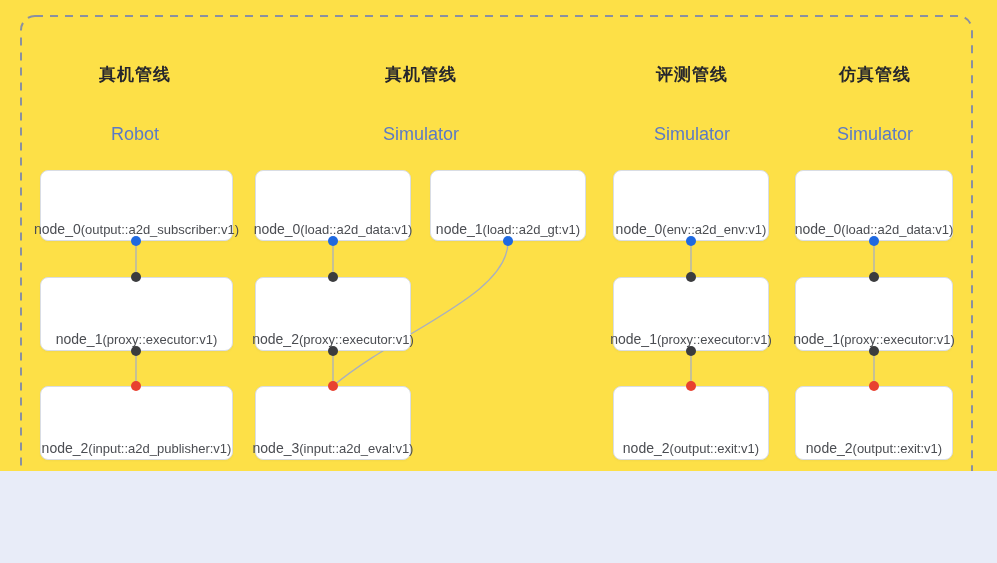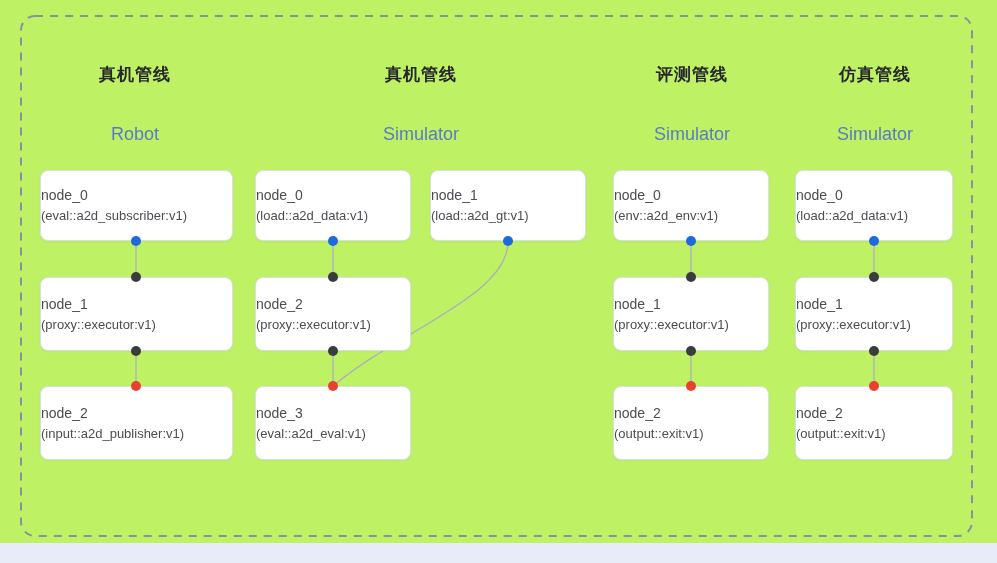--- a/index.html
+++ b/index.html
@@ -2,22 +2,22 @@
 <html><head>
 <meta charset="utf-8">
 <style>
   html,body{margin:0;padding:0;}
   body{
     font-family:"Liberation Sans","DejaVu Sans",sans-serif;
     background:#e8ecf8;
   }
   .canvas{
     position:relative;
-    width:997px;height:543px;
-    background:#bef264;
+    width:997px;height:471px;
+    background:#fde047;
     overflow:hidden;
   }
   svg.layer{
     position:absolute;left:0;top:0;width:997px;height:563px;
   }
   .edges{z-index:1;}
   .ports{z-index:3;pointer-events:none;}
   .hdr-zh{
     position:absolute;z-index:2;
     transform:translateX(-50%);
@@ -32,22 +32,22 @@
     top:124px;
     font-size:18px;font-weight:400;color:#5b7ac6;
     white-space:nowrap;
   }
   .node{
     position:absolute;z-index:2;
     background:#ffffff;
     border:1px solid #d9dde4;
     border-radius:8px;
     box-shadow:0 1px 2px rgba(60,70,110,0.05);
-    display:flex;flex-direction:column;
-    align-items:flex-start;justify-content:center;
+    display:flex;flex-direction:row;
+    align-items:flex-end;justify-content:center;
     box-sizing:border-box;
   }
   .nname{
     font-size:14px;color:#4b4d52;line-height:21px;
     white-space:nowrap;
   }
   .nimpl{
     font-size:13px;color:#4b4d52;line-height:20px;
     white-space:nowrap;
   }
@@ -79,21 +79,21 @@
   <div class="hdr-zh" style="left:692px">评测管线</div>
   <div class="hdr-zh" style="left:875px">仿真管线</div>
 
   <div class="hdr-en" style="left:135px">Robot</div>
   <div class="hdr-en" style="left:421px">Simulator</div>
   <div class="hdr-en" style="left:692px">Simulator</div>
   <div class="hdr-en" style="left:875px">Simulator</div>
 
   <div class="node" style="left:40px;top:170px;width:193px;height:71px">
     <div class="nname">node_0</div>
-    <div class="nimpl">(eval::a2d_subscriber:v1)</div>
+    <div class="nimpl">(output::a2d_subscriber:v1)</div>
   </div>
   <div class="node" style="left:40px;top:277px;width:193px;height:74px">
     <div class="nname">node_1</div>
     <div class="nimpl">(proxy::executor:v1)</div>
   </div>
   <div class="node" style="left:40px;top:386px;width:193px;height:74px">
     <div class="nname">node_2</div>
     <div class="nimpl">(input::a2d_publisher:v1)</div>
   </div>
 
@@ -104,21 +104,21 @@
   <div class="node" style="left:430px;top:170px;width:156px;height:71px">
     <div class="nname">node_1</div>
     <div class="nimpl">(load::a2d_gt:v1)</div>
   </div>
   <div class="node" style="left:255px;top:277px;width:156px;height:74px">
     <div class="nname">node_2</div>
     <div class="nimpl">(proxy::executor:v1)</div>
   </div>
   <div class="node" style="left:255px;top:386px;width:156px;height:74px">
     <div class="nname">node_3</div>
-    <div class="nimpl">(eval::a2d_eval:v1)</div>
+    <div class="nimpl">(input::a2d_eval:v1)</div>
   </div>
 
   <div class="node" style="left:613px;top:170px;width:156px;height:71px">
     <div class="nname">node_0</div>
     <div class="nimpl">(env::a2d_env:v1)</div>
   </div>
   <div class="node" style="left:613px;top:277px;width:156px;height:74px">
     <div class="nname">node_1</div>
     <div class="nimpl">(proxy::executor:v1)</div>
   </div>

